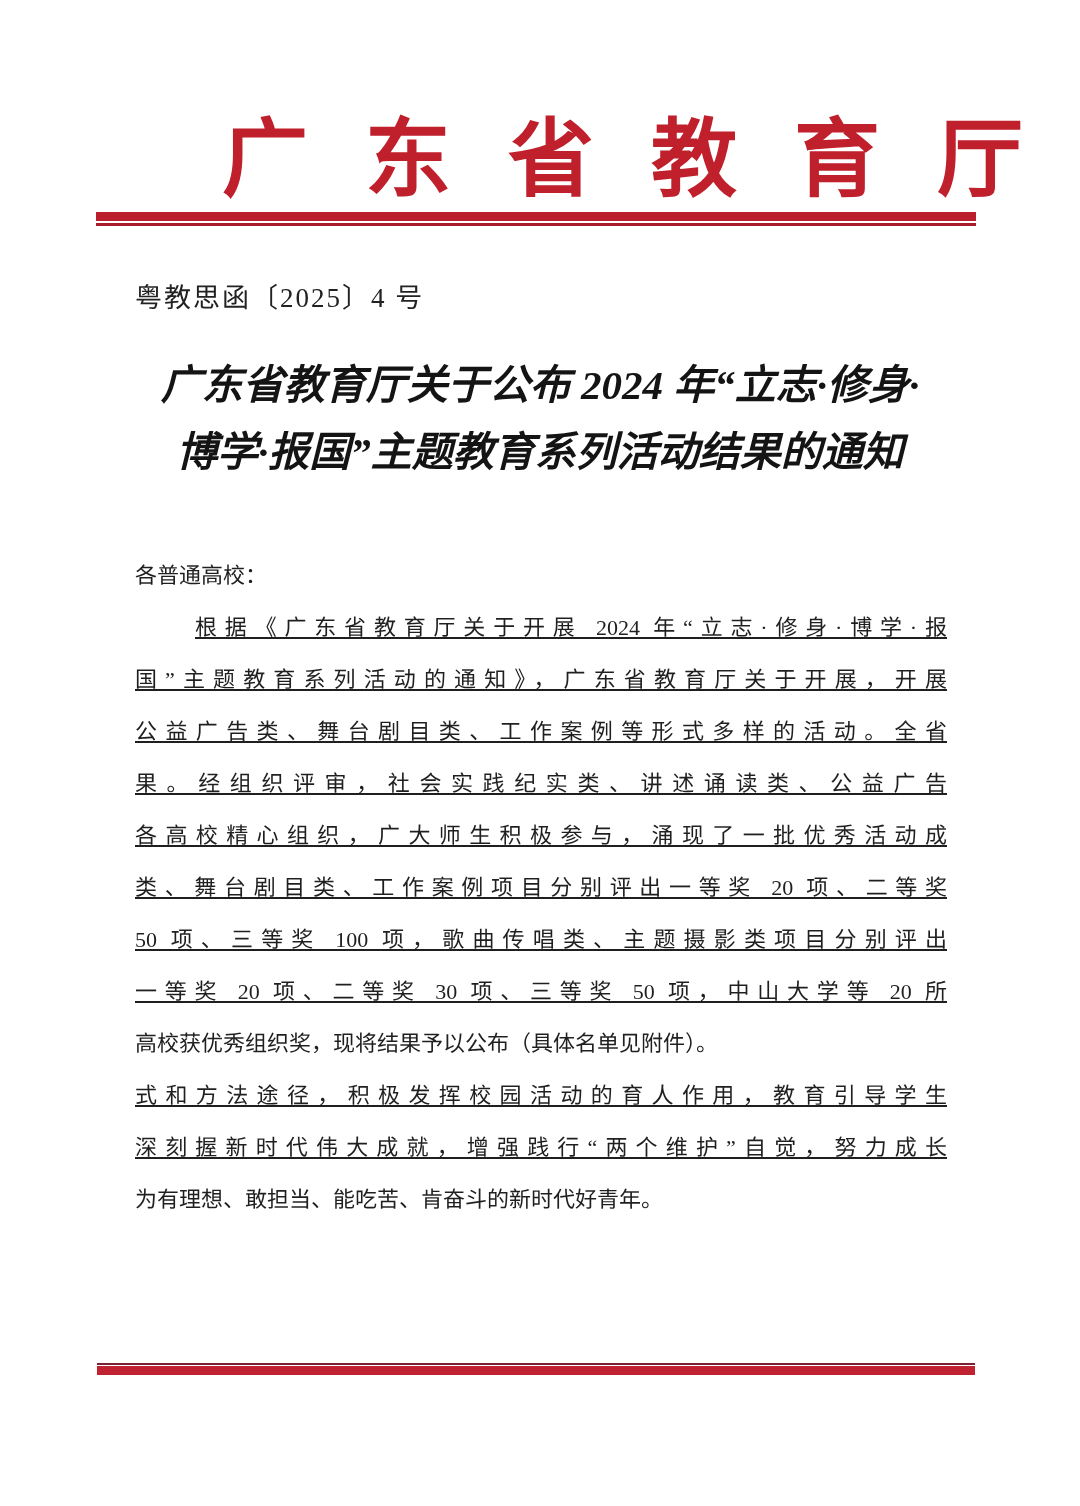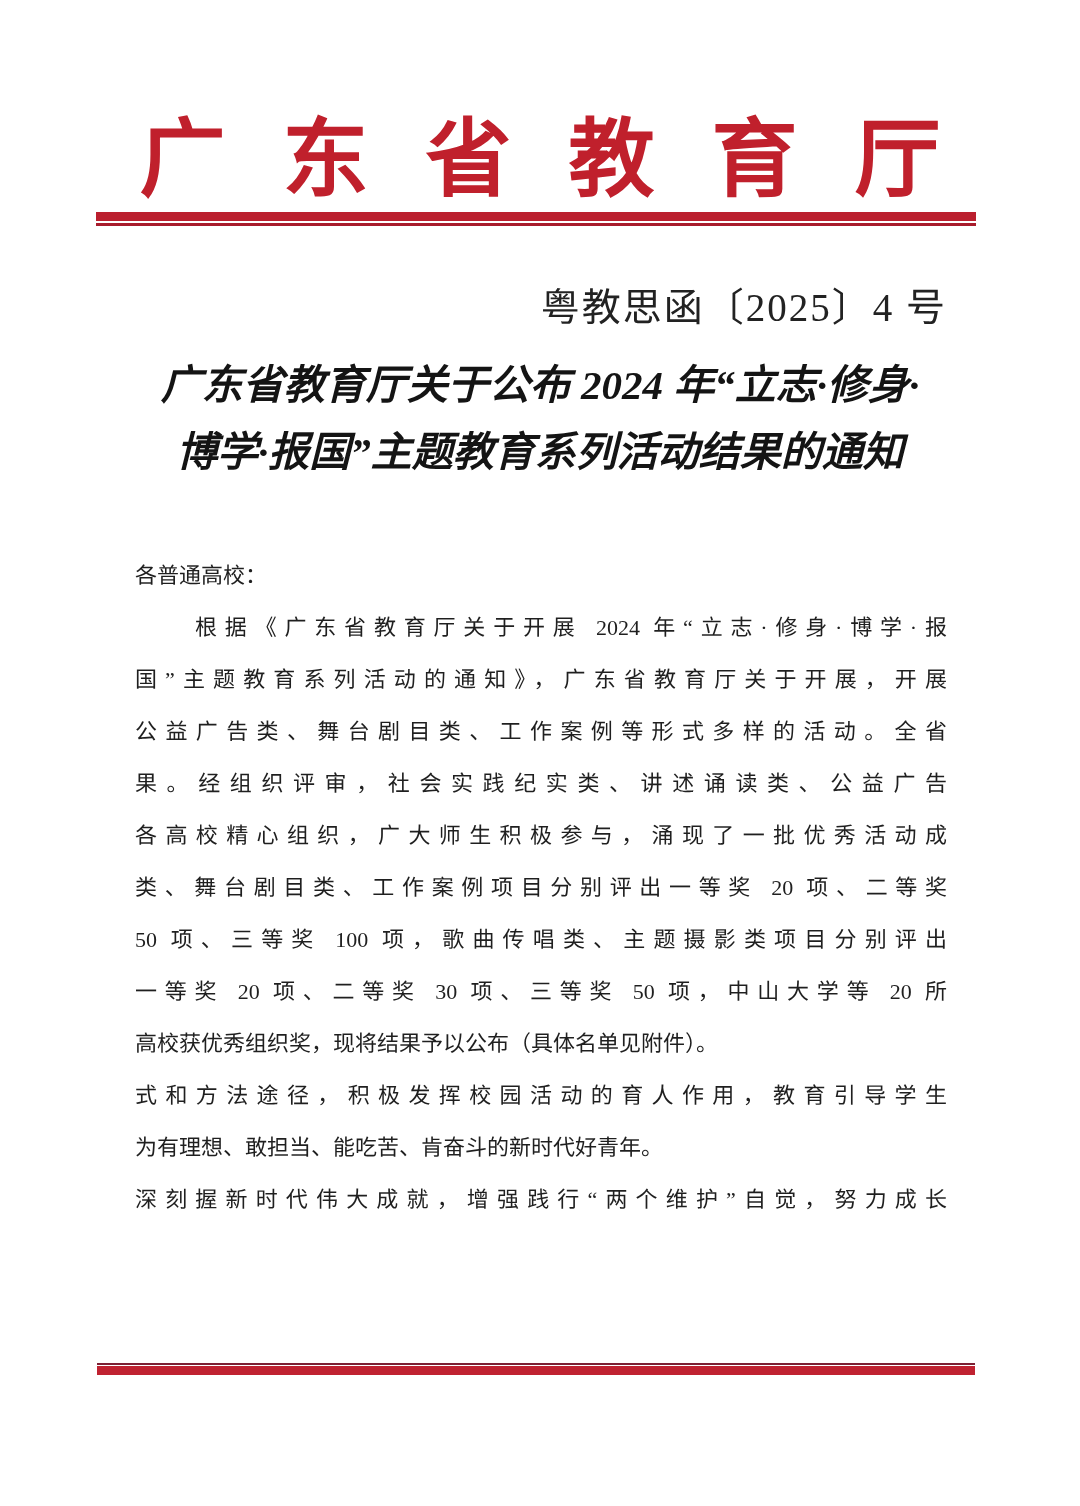--- a/index.html
+++ b/index.html
@@ -11,21 +11,21 @@
   .page {
     position: relative;
     width: 1080px; height: 1506px;
     background: #ffffff;
     overflow: hidden;
   }
   
   .agency {
     position: absolute;
     top: 112px; left: 0; width: 1080px;
-    text-align: center;
+    text-align: right;
     font-size: 86px;
     line-height: 96px;
     font-weight: bold;
     color: #c0202c;
     letter-spacing: 57px;
     padding-left: 57px;
     box-sizing: border-box;
     white-space: nowrap;
   }
   .rule-top {
@@ -33,22 +33,21 @@
     top: 212px; left: 96px; width: 880px;
   }
   .rule-top .thick { height: 9px; background: #bb1f2e; }
   .rule-top .gap   { height: 2px; background: #ffffff; }
   .rule-top .thin  { height: 3px; background: #a81c2c; }
 
   
   .doc-number {
     position: absolute;
     top: 276px; left: 135px; width: 812px;
-    text-align: right;
-    font-size: 39px;
+    font-size: 27px;
     color: #222222;
     letter-spacing: 2px;
   }
 
   
   .title {
     position: absolute;
     top: 352px; left: 85px; width: 910px;
     margin: 0;
     text-align: center;
@@ -66,20 +65,21 @@
     top: 550px; left: 135px; width: 812px;
     font-size: 22px;
     line-height: 52px;
     color: #1f1f1f;
   }
   .body-text .line { height: 52px; white-space: nowrap; }
   .body-text .line.j {
     white-space: normal;
     text-align: justify;
     text-align-last: justify;
+    text-decoration: underline;
   }
   .body-text .line.indent { text-indent: 60px; }
 
   
   .rule-bottom {
     position: absolute;
     top: 1363px; left: 97px; width: 878px;
   }
   .rule-bottom .thin  { height: 2px; background: #7d1f33; }
   .rule-bottom .gap   { height: 1px; background: #ffffff; }
@@ -110,22 +110,22 @@
     <div class="line j indent">根据《广东省教育厅关于开展 2024 年“立志·修身·博学·报</div>
     <div class="line j">国”主题教育系列活动的通知》，广东省教育厅关于开展，开展</div>
     <div class="line j">公益广告类、舞台剧目类、工作案例等形式多样的活动。全省</div>
     <div class="line j">果。经组织评审，社会实践纪实类、讲述诵读类、公益广告</div>
     <div class="line j">各高校精心组织，广大师生积极参与，涌现了一批优秀活动成</div>
     <div class="line j">类、舞台剧目类、工作案例项目分别评出一等奖 20 项、二等奖</div>
     <div class="line j">50 项、三等奖 100 项，歌曲传唱类、主题摄影类项目分别评出</div>
     <div class="line j">一等奖 20 项、二等奖 30 项、三等奖 50 项，中山大学等 20 所</div>
     <div class="line">高校获优秀组织奖，现将结果予以公布（具体名单见附件）。</div>
     <div class="line j">式和方法途径，积极发挥校园活动的育人作用，教育引导学生</div>
+    <div class="line j">深刻握新时代伟大成就，增强践行“两个维护”自觉，努力成长</div>
     <div class="line">为有理想、敢担当、能吃苦、肯奋斗的新时代好青年。</div>
-    <div class="line j">深刻握新时代伟大成就，增强践行“两个维护”自觉，努力成长</div>
   </div>
 
   <div class="rule-bottom">
     <div class="thin"></div>
     <div class="gap"></div>
     <div class="thick"></div>
   </div>
 
 </div>
 

